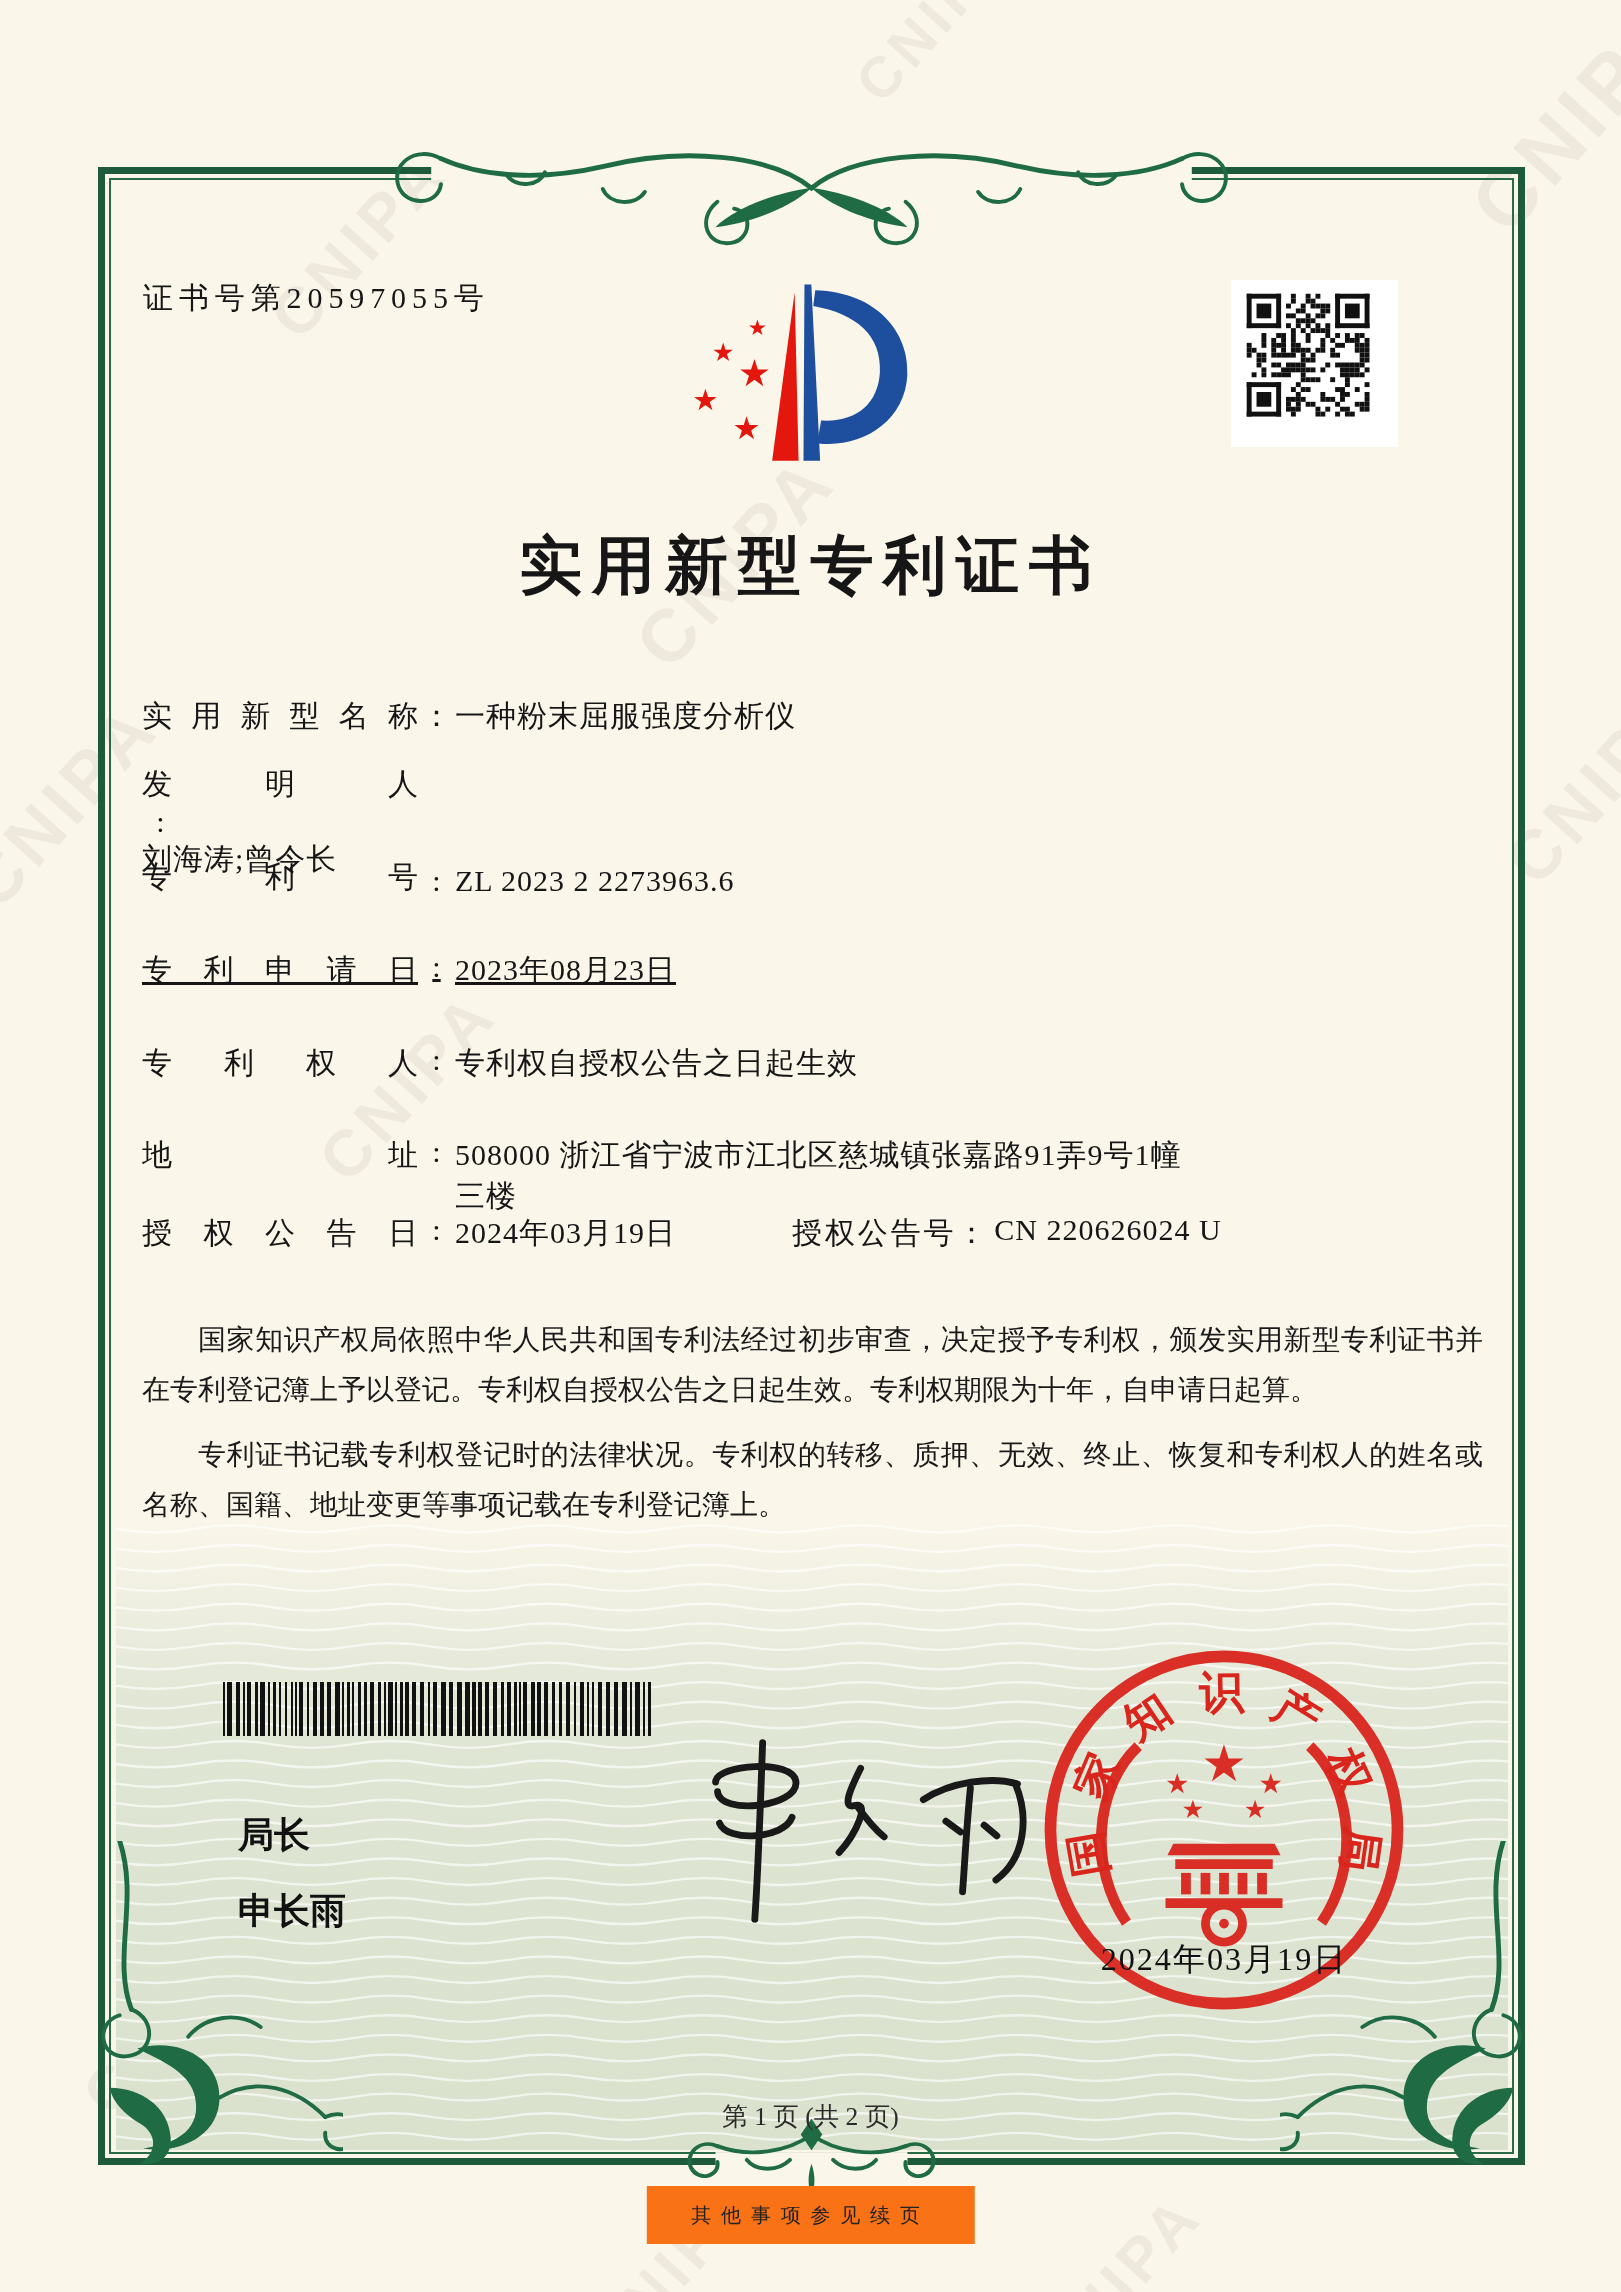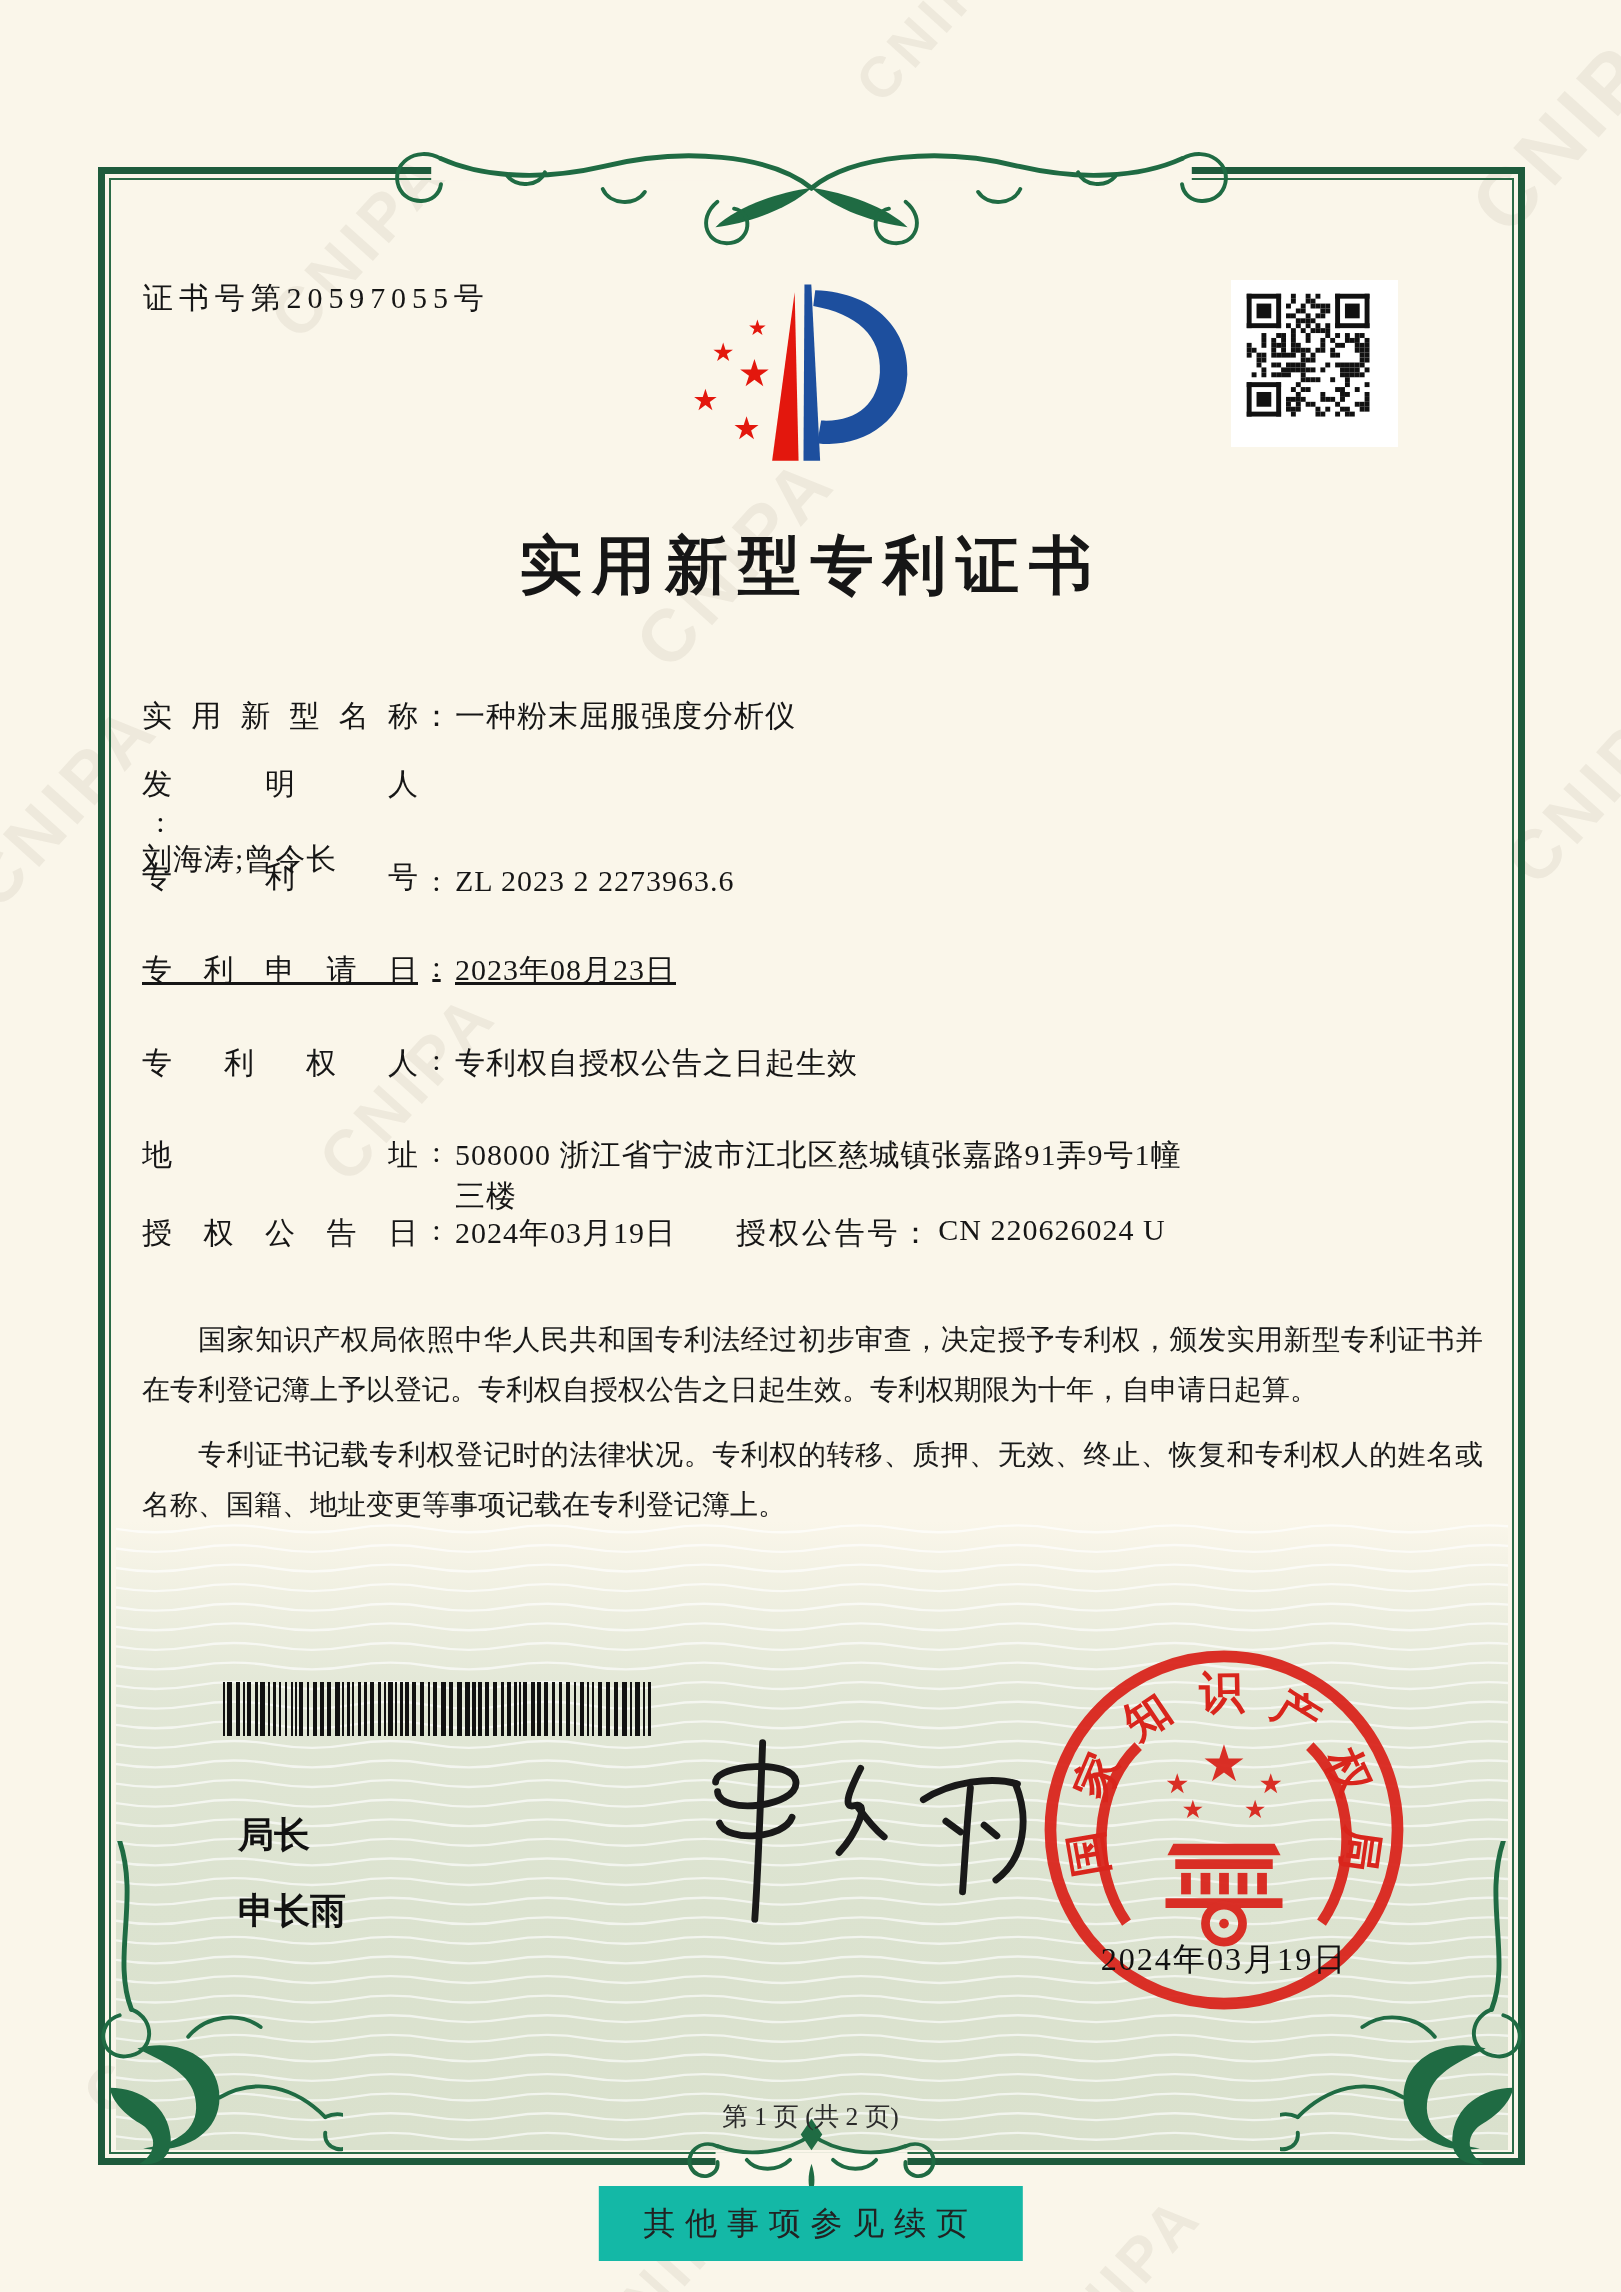--- a/index.html
+++ b/index.html
@@ -20,33 +20,33 @@
   
   .cert-no{position:absolute;left:143px;top:278px;font-size:30px;letter-spacing:5.9px;z-index:4;}
   .logo{position:absolute;left:674px;top:257px;z-index:4;}
   .qr{position:absolute;left:1231px;top:280px;width:167px;height:167px;background:#fff;z-index:4;}
   .title{position:absolute;left:0;width:100%;top:523px;text-align:center;font-size:63px;font-weight:700;
          letter-spacing:9.8px;z-index:4;}
   .row{position:absolute;left:142px;display:flex;font-size:30px;z-index:4;align-items:flex-start;}
   .flabel{display:inline-block;width:276px;text-align:justify;text-align-last:justify;}
   .fcolon{width:37px;text-align:center;}
   .fvalue{letter-spacing:1px;}
-  .flabel2{margin-left:60px;letter-spacing:2.9px;}
+  .flabel2{margin-left:116px;letter-spacing:2.9px;}
   .paras{position:absolute;left:142px;top:1315px;width:1341px;z-index:4;}
   .paras p{margin:0 0 15.7px;font-size:28px;line-height:1.78;text-indent:2em;text-align:justify;color:#1a1a1a;}
   .barcode{position:absolute;left:223px;top:1682px;width:436px;height:54px;z-index:4;font-size:0;}
   .barcode i{display:inline-block;height:100%;background:#111;}
   .barcode s{display:inline-block;height:100%;}
   .signer{position:absolute;left:238px;z-index:4;font-family:"Liberation Sans","DejaVu Sans",sans-serif;
           font-weight:700;font-size:36px;color:#111;}
   .signature{position:absolute;left:647px;top:1725px;z-index:4;}
   .seal{position:absolute;left:1029px;top:1635px;z-index:5;}
   .page-info{position:absolute;left:0;width:100%;top:2099px;text-align:center;font-size:25.5px;color:#2b2b2b;z-index:4;}
-  .note-box{position:absolute;left:50%;transform:translateX(-50%);top:2186px;background:#14b8a6;
-            padding:15.7px 45px;font-size:32px;letter-spacing:9.8px;color:#222;z-index:4;}
+  .note-box{position:absolute;left:50%;transform:translateX(-50%);top:2186px;background:#f97316;
+            padding:15.7px 45px;font-size:20px;letter-spacing:9.8px;color:#222;z-index:4;}
 </style>
 </head>
 <body>
 
 <div id="page">
 
   <div class="wm" style="left:245px;top:206px;font-size:65px;">CNIPA</div>
   <div class="wm" style="left:1441px;top:69px;font-size:82px;">CNIPA</div>
   <div class="wm" style="left:833px;top:-15.7px;font-size:57px;">CNIPA</div>
   <div class="wm" style="left:608px;top:519px;font-size:74px;">CNIPA</div>

